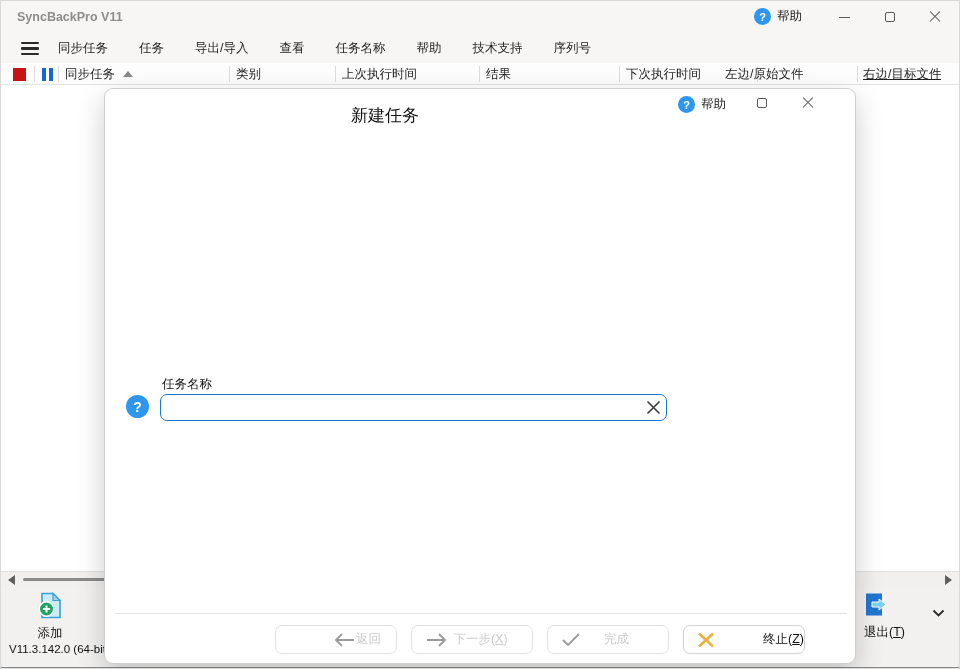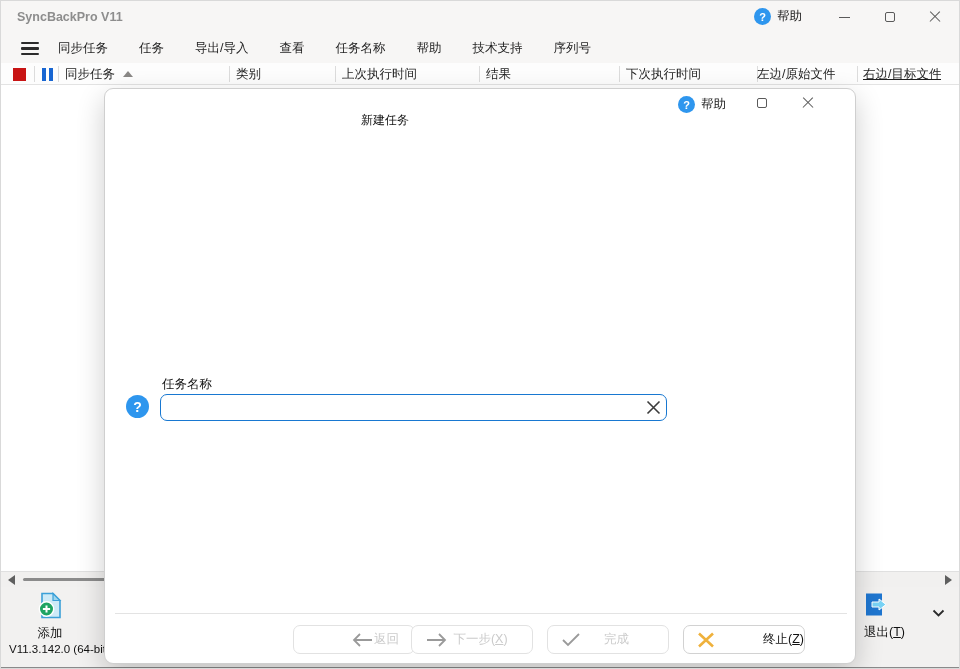--- a/index.html
+++ b/index.html
@@ -52,21 +52,21 @@
   .exit-btn { position:absolute; right:35px; top:5px; width:60px; text-align:left; cursor:default; }
   .exit-btn .lbl { display:block; margin-top:2px; font-size:12.5px; color:#111; white-space:nowrap; }
   .exit-chevron { position:absolute; right:14px; top:17px; }
   .version { position:absolute; left:8px; top:56px; font-size:11.5px; color:#111; white-space:nowrap; }
   .win-bottom-line { position:absolute; left:0; top:666px; width:100%; height:1.6px; background:#8a8a8a; }
   .u { text-decoration:underline; }
 
   
   .dialog { position:absolute; left:103px; top:87px; width:752px; height:576px; background:#fff;
             border:1px solid #cfcfcf; border-radius:9px; box-shadow:0 10px 28px rgba(0,0,0,.20); z-index:10; }
-  .dlg-title { position:absolute; left:0; top:23px; width:560px; text-align:center; font-size:12px; color:#111; }
+  .dlg-title { position:absolute; left:0; top:15px; width:560px; text-align:center; font-size:17px; color:#111; }
   .dlg-help { position:absolute; left:573px; top:7px; display:flex; align-items:center; gap:6px; font-size:12.5px; color:#1a1a1a; }
   .dlg-help .help-circ { width:17px; height:17px; font-size:11px; }
   .dlg-max  { position:absolute; left:646px; top:4px; }
   .dlg-close{ position:absolute; left:692px; top:4px; }
   .info-box { position:absolute; left:10px; top:201px; width:731px; height:61px; background:#dbdbdb; border:1px solid #d0d0d0;
               display:flex; flex-direction:column; justify-content:center; gap:15px; text-align:center; font-size:13px; color:#141414; }
   .field-help { position:absolute; left:21px; top:306px; width:23px; height:23px; font-size:14px; }
   .field-label { position:absolute; left:57px; top:287px; font-size:12.5px; color:#111; }
   .name-input-wrap { position:absolute; left:55px; top:305px; width:507px; height:27px;
                      border:1.8px solid #1878d1; border-radius:7px; background:#fff; display:flex; align-items:center; }
@@ -74,21 +74,21 @@
   .clear-x { width:26px; height:100%; display:flex; align-items:center; justify-content:center; cursor:default; }
   .dlg-sep { position:absolute; left:10px; top:524px; width:732px; height:1px; background:#e3e3e3; }
   .dlg-buttons { position:absolute; left:0; top:536px; width:752px; height:30px; }
   .wiz-btn { position:absolute; top:0; width:122px; height:29px; border:1px solid #e2e2e2; border-radius:7px; background:#fff;
              display:flex; align-items:center; font-size:12.5px; }
   .wiz-btn .ic { width:24px; margin-left:13px; display:flex; align-items:center; }
   .wiz-btn .tx { flex:1; text-align:center; margin-right:20px; white-space:nowrap; }
   .wiz-disabled .tx { color:#cbcbcb; }
   .wiz-abort { border-color:#d2d2d2; }
   .wiz-abort .tx { color:#111; }
-  .btn-back   { left:188px;padding-left:45px; } .btn-next { left:306px; } .btn-finish { left:442px; } .btn-abort { left:578px;gap:48px; }
+  .btn-back   { left:170px;padding-left:45px; } .btn-next { left:306px; } .btn-finish { left:442px; } .btn-abort { left:578px;gap:48px; }
 </style>
 </head>
 <body>
 
 <div class="screen">
 
   <div class="titlebar">
     <span class="app-title">SyncBackPro V11</span>
     <div class="tb-help">
       <span class="help-circ">?</span>
@@ -134,21 +134,21 @@
     <span class="colh" style="left:64px;"><span>同步任务</span><span class="sort-up"></span></span>
     <span class="hsep" style="left:228px;"></span>
     <span class="colh" style="left:235px;">类别</span>
     <span class="hsep" style="left:334px;"></span>
     <span class="colh" style="left:341px;">上次执行时间</span>
     <span class="hsep" style="left:478px;"></span>
     <span class="colh" style="left:485px;">结果</span>
     <span class="hsep" style="left:618px;"></span>
     <span class="colh" style="left:625px;">下次执行时间</span>
     <span class="hsep" style="left:756px;"></span>
-    <span class="colh" style="left:756px;">左边/原始文件</span>
+    <span class="colh" style="left:724px;">左边/原始文件</span>
     <span class="hsep" style="left:856px;"></span>
     <span class="colh" style="left:862px;text-decoration:underline;">右边/目标文件</span>
   </div>
 
   <div class="list-area"></div>
 
   <div class="hscroll">
     <span class="scroll-arrow arrow-left"></span>
     <span class="scroll-thumb"></span>
     <span class="scroll-arrow arrow-right"></span>

